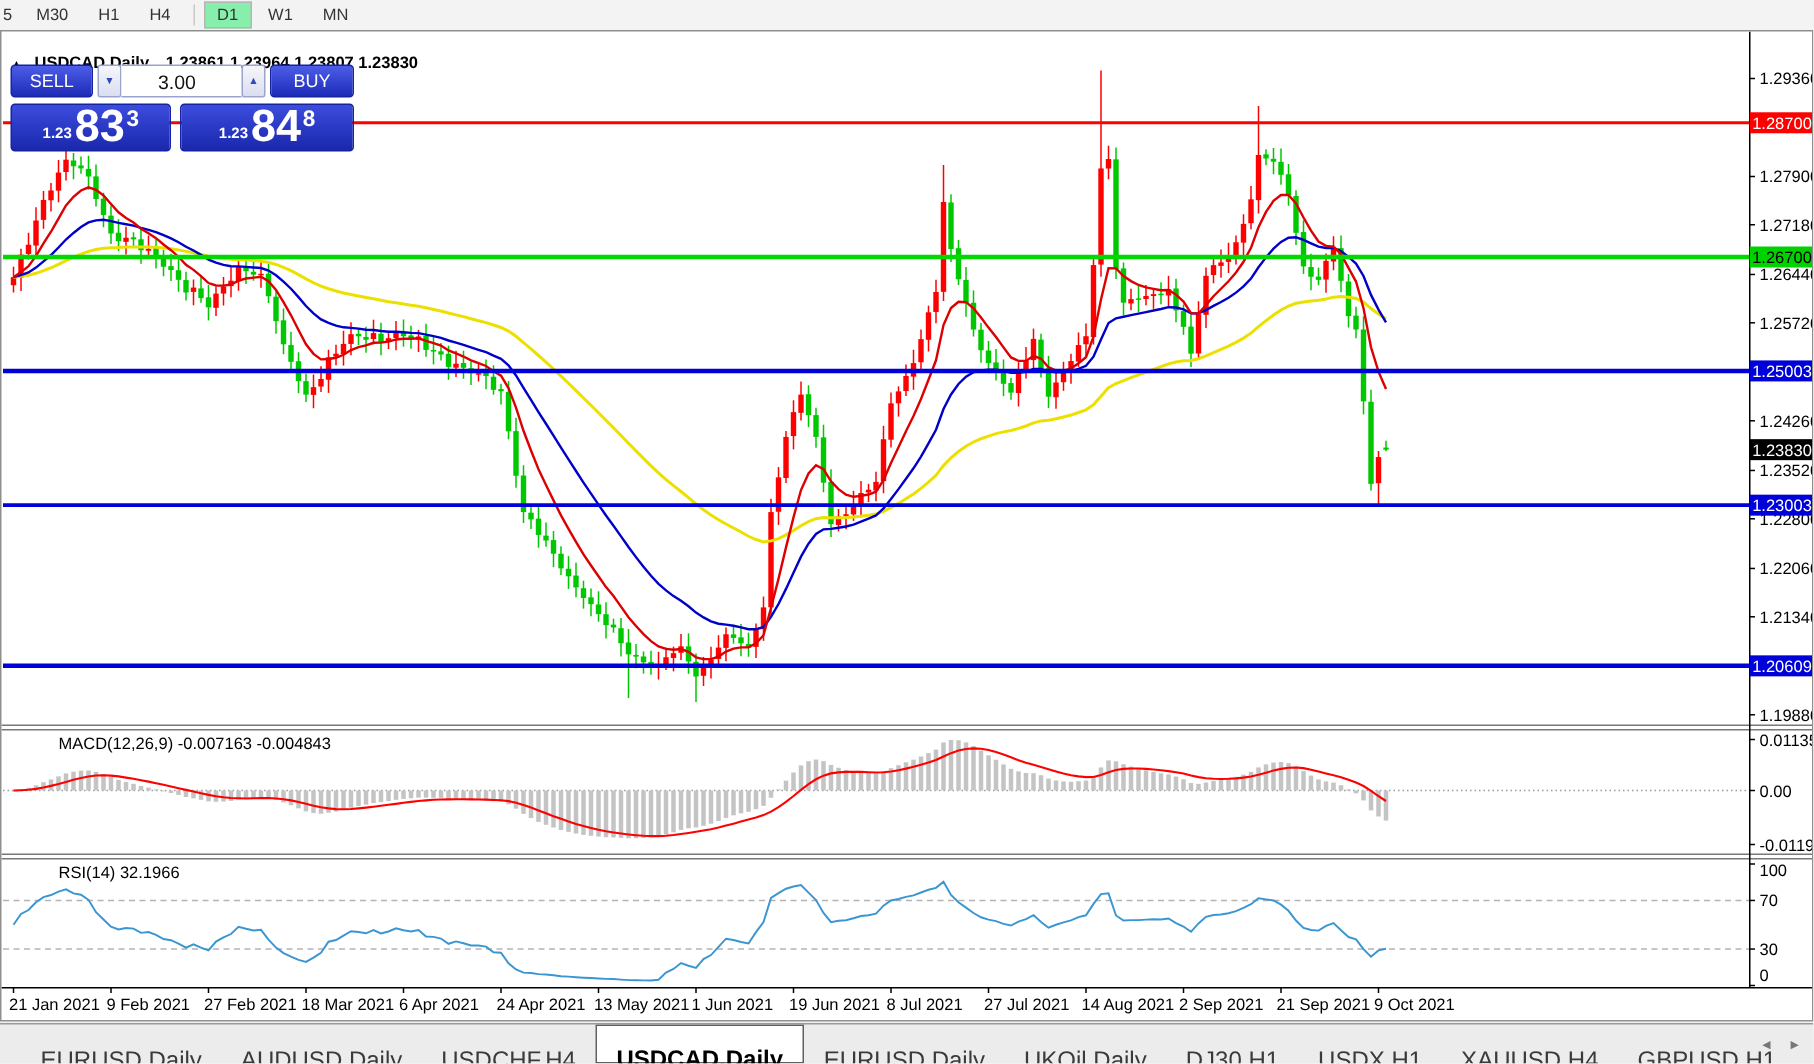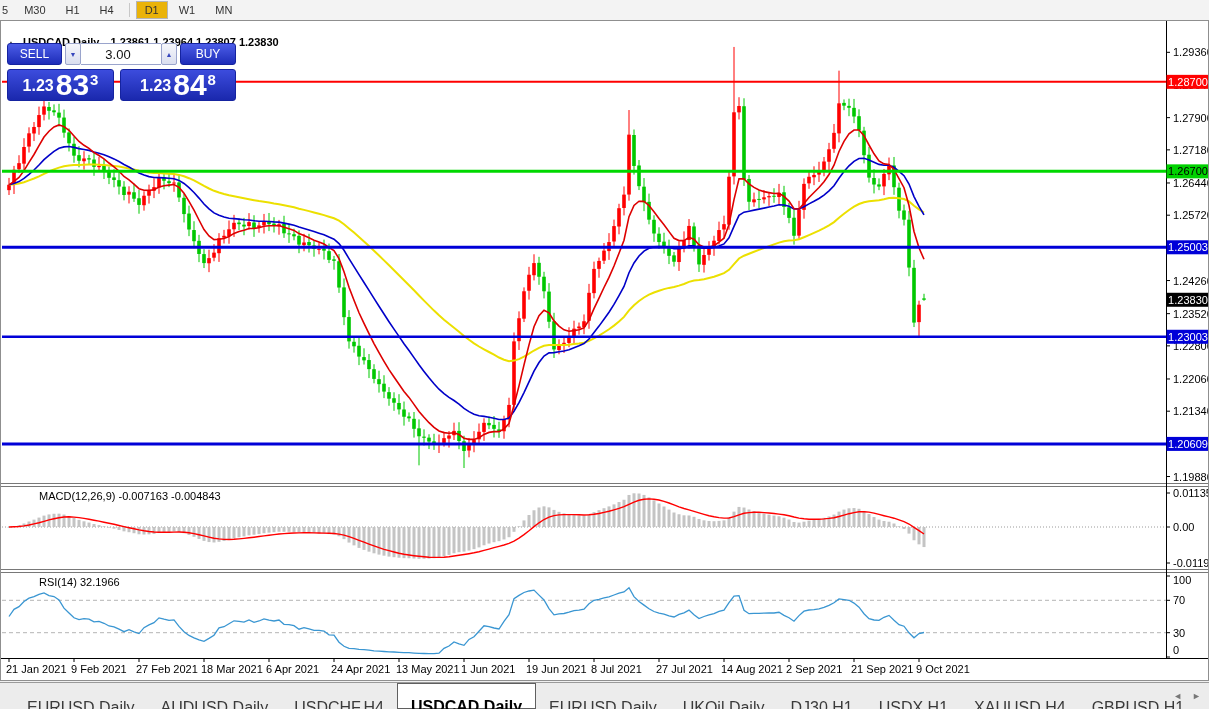--- a/index.html
+++ b/index.html
@@ -5,21 +5,21 @@
   html,body{margin:0;padding:0;background:#f0f0f0;}
   *{box-sizing:border-box;}
   .screen{position:relative;width:1209px;height:709px;background:#f0f0f0;
     font-family:"Liberation Sans",sans-serif;overflow:hidden;}
   
   .tf-toolbar{position:absolute;left:0;top:0;width:1209px;height:20px;background:#f3f3f3;
     display:flex;align-items:center;gap:2px;padding-left:0;}
   .tf-btn{font-size:11px;color:#333;padding:2px 8px;border:1px solid transparent;background:transparent;
     font-family:"Liberation Sans",sans-serif;cursor:default;}
   .tf-btn.partial{padding:2px 4px 2px 1px;margin-left:0;}
-  .tf-btn.active{background:#eab308;border:1px solid #b5b5b5;}
+  .tf-btn.active{background:#86efac;border:1px solid #b5b5b5;}
   .tf-sep{width:1px;height:14px;background:#c8c8c8;margin:0 4px;}
   
   .chart-window{position:absolute;left:0;top:20px;width:1209px;height:661px;background:#fff;
     border:1px solid #8f8f8f;}
   .chart-title{position:absolute;left:6px;top:15px;font-size:11px;color:#000;font-weight:600;
     white-space:nowrap;z-index:5;}
   .chart-title .collapse{font-size:8px;margin-right:5px;cursor:pointer;}
   .chart-title .ohlc{margin-left:8px;font-weight:600;}
   svg{position:absolute;left:0;top:0;}
   
@@ -33,21 +33,21 @@
   .vol-btn{width:16px;height:22px;border:1px solid #9aa4cc;border-radius:2px;
     background:linear-gradient(#f6f7fb,#dadeef);color:#3747bd;font-size:7px;padding:0;cursor:pointer;}
   .vol-input{width:80px;height:22px;border:1px solid #9aa4cc;border-left:none;border-right:none;
     text-align:center;padding-right:8px;font-size:13px;color:#111;
     font-family:"Liberation Sans",sans-serif;outline:none;}
   .price-box{position:absolute;top:26px;height:32px;border:1px solid #1523a0;border-radius:3px;
     background:linear-gradient(#3c4cdd,#1a28ad);color:#fff;white-space:nowrap;cursor:pointer;
     display:flex;align-items:flex-end;justify-content:center;padding-bottom:1px;}
   .price-box.sellp{left:0;width:107px;}
   .price-box.buyp{left:113px;width:116px;}
-  .pp{font-size:16px;font-weight:700;margin:0 2px 4px 0;}
+  .pp{font-size:10px;font-weight:700;margin:0 2px 4px 0;}
   .pb{font-size:30px;font-weight:700;line-height:28px;}
   .ps{font-size:15px;font-weight:700;position:relative;top:-11px;margin-left:1px;}
   
   .pane-label{position:absolute;left:6px;font-size:11px;color:#000;z-index:4;white-space:nowrap;margin-left:32px;}
   .macd-label{top:469px;}
   .rsi-label{top:555px;}
   
   .tab-bar{position:absolute;left:0;top:682px;width:1209px;height:27px;background:#ececec;
     border-top:1px solid #9a9a9a;display:flex;align-items:center;padding-left:14px;}
   .chart-tab{font-size:16px;color:#3a3a3a;height:24px;line-height:23px;padding:12px 13px;

